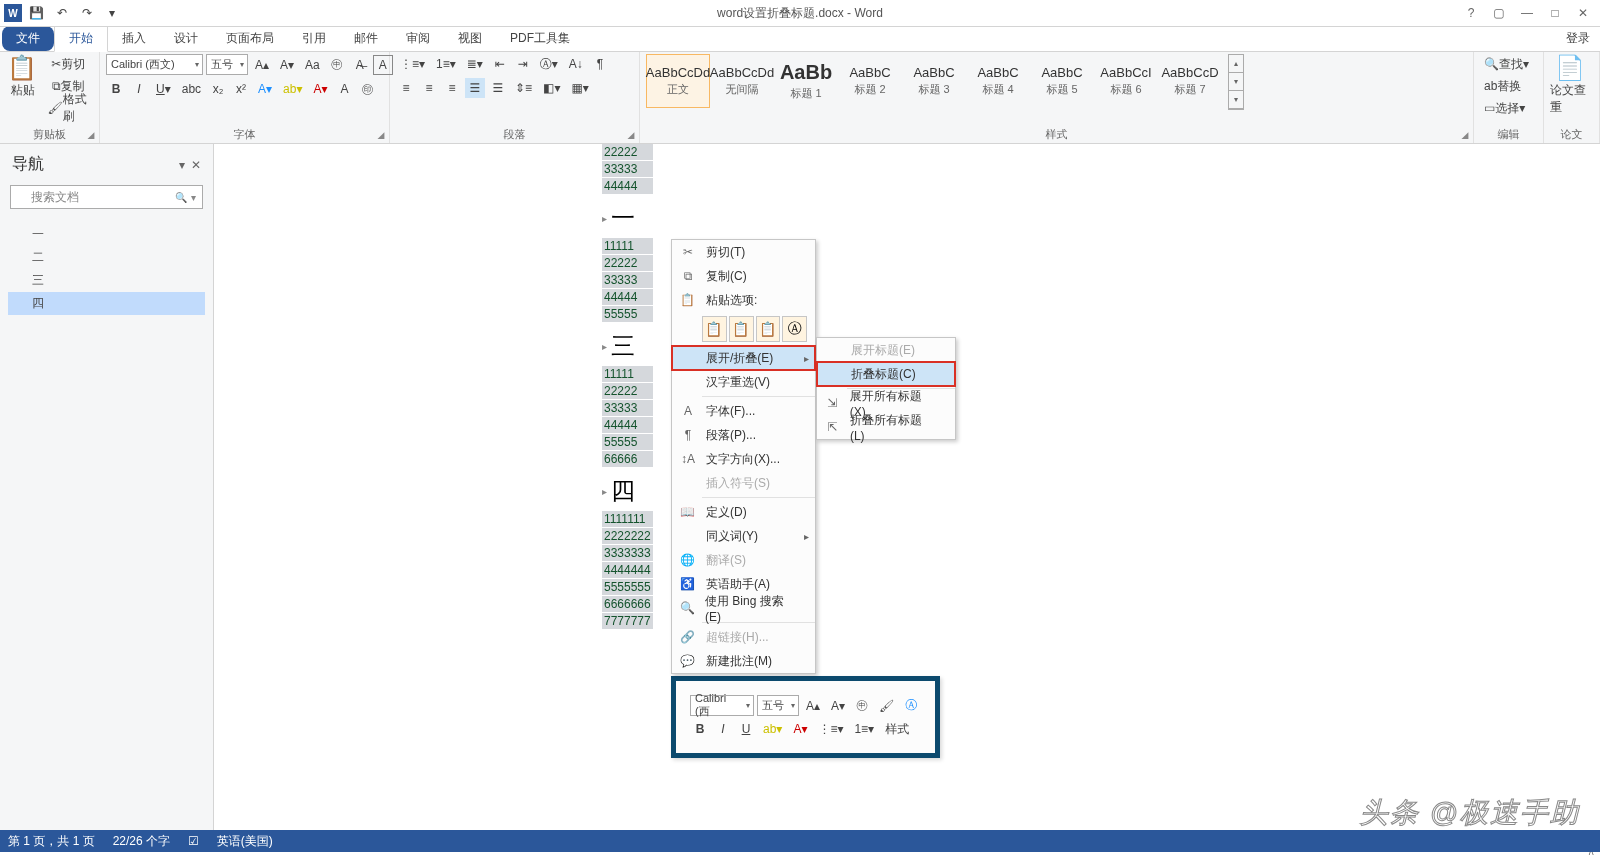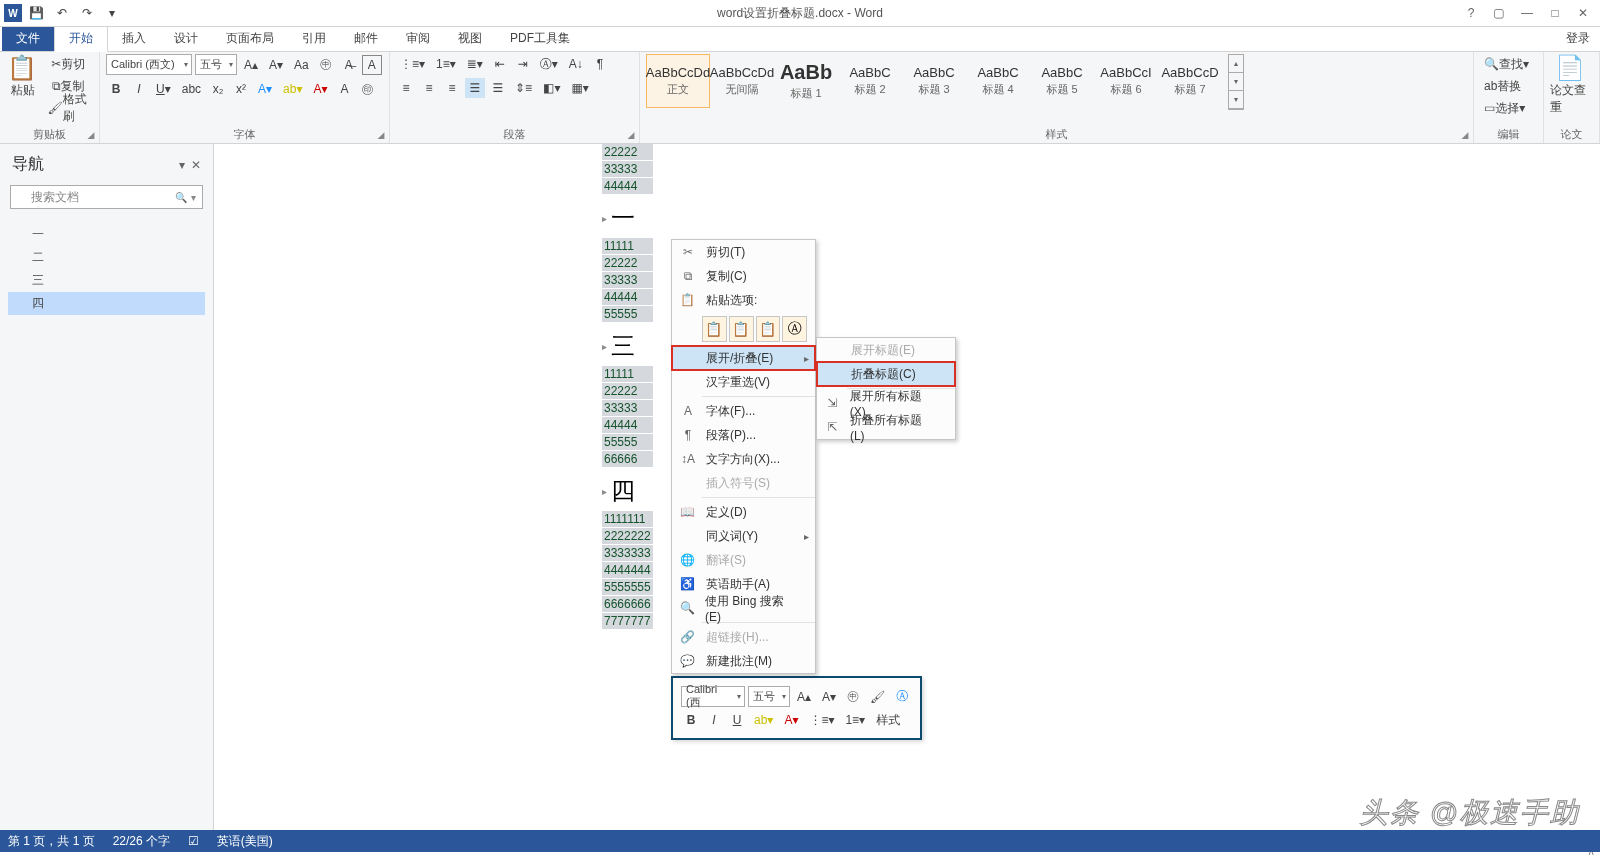--- a/index.html
+++ b/index.html
@@ -6,21 +6,21 @@
 body{background:#fff;overflow:hidden;width:1600px;height:860px;position:relative;}
 .titlebar{height:27px;background:#fff;border-bottom:1px solid #d4d4d4;display:flex;align-items:center;position:relative;}
 .titlebar-left{display:flex;align-items:center;gap:5px;padding-left:4px;}
 .ico-word{width:18px;height:18px;background:#2b579a;color:#fff;display:flex;align-items:center;justify-content:center;font-size:10px;font-weight:bold;}
 .qat-btn{width:20px;height:20px;display:flex;align-items:center;justify-content:center;color:#444;}
 .titlebar-center{position:absolute;left:50%;transform:translateX(-50%);color:#555;font-size:12px;}
 .titlebar-right{margin-left:auto;display:flex;align-items:center;gap:2px;padding-right:4px;}
 .win-btn{width:26px;height:20px;display:flex;align-items:center;justify-content:center;color:#666;}
 .tabbar{height:25px;background:#fff;display:flex;align-items:flex-end;padding-left:2px;border-bottom:1px solid #d4d4d4;}
 .tab{padding:4px 14px;color:#444;cursor:pointer;}
-.tab.file{background:#2b579a;color:#fff;}
+.tab.file{background:#2b579a;color:#fff;border-radius:8px;}
 .tab.active{background:#fff;color:#2b579a;border:1px solid #d4d4d4;border-bottom:1px solid #fff;margin-bottom:-1px;}
 .login{margin-left:auto;padding:4px 10px;color:#444;}
 .ribbon{height:92px;background:#f5f6f7;border-bottom:1px solid #d4d4d4;display:flex;}
 .rgroup{border-right:1px solid #e1e1e1;padding:2px 6px 0 6px;display:flex;flex-direction:column;position:relative;}
 .rgroup-body{flex:1;display:flex;align-items:flex-start;gap:4px;}
 .rgroup-label{text-align:center;font-size:11px;color:#666;padding:1px 0;}
 .rgroup-launcher{position:absolute;right:2px;bottom:2px;width:12px;height:12px;font-size:9px;color:#888;display:flex;align-items:center;justify-content:center;}
 .big-btn{display:flex;flex-direction:column;align-items:center;justify-content:center;width:40px;color:#444;}
 .big-btn .ic{font-size:24px;}
 .col{display:flex;flex-direction:column;gap:2px;}
@@ -57,21 +57,21 @@
 .ctx-menu{position:absolute;background:#fcfcfc;border:1px solid #c6c6c6;box-shadow:2px 2px 4px rgba(0,0,0,0.2);z-index:100;}
 .ctx-item{height:24px;display:flex;align-items:center;padding:0 24px 0 8px;gap:10px;color:#333;position:relative;}
 .ctx-item .ic{width:16px;text-align:center;color:#666;font-size:12px;}
 .ctx-item.disabled{color:#aaa;}
 .ctx-item.hover{background:#cde4f7;}
 .ctx-item .arrow{position:absolute;right:6px;font-size:10px;color:#666;}
 .ctx-sep{height:1px;background:#e1e1e1;margin:2px 0 2px 30px;}
 .ctx-item.boxed{outline:2px solid #d93025;outline-offset:-1px;}
 .paste-opts{display:flex;gap:2px;padding:4px 8px 4px 30px;}
 .paste-opts span{width:26px;height:26px;border:1px solid #c6c6c6;background:#fff4e0;display:flex;align-items:center;justify-content:center;font-size:14px;}
-.mini-toolbar{position:absolute;background:#fcfcfc;border:2px solid #0c4a6e;box-shadow:2px 2px 4px rgba(0,0,0,0.15);padding:8px;z-index:90;}
+.mini-toolbar{position:absolute;background:#fcfcfc;border:5px solid #0c4a6e;box-shadow:2px 2px 4px rgba(0,0,0,0.15);padding:14px;z-index:90;}
 .mini-row{display:flex;align-items:center;gap:3px;}
 .statusbar{position:absolute;left:0;right:0;bottom:8px;height:22px;background:#2b579a;color:#fff;display:flex;align-items:center;padding:0 8px;font-size:11px;}
 .statusbar .seg{margin-right:18px;}
 .statusbar .right{margin-left:auto;display:flex;align-items:center;gap:10px;}
 .view-btn{width:20px;height:16px;display:flex;align-items:center;justify-content:center;color:#fff;}
 .zoom-slider{width:90px;height:3px;background:#fff;position:relative;}
 .zoom-slider::before{content:"";position:absolute;left:45%;top:-3px;width:5px;height:9px;background:#fff;}
 .collapse-chev{position:absolute;right:6px;bottom:2px;color:#666;font-size:10px;}
 .watermark{position:absolute;right:20px;bottom:28px;font-size:28px;color:#fff;-webkit-text-stroke:1px #888;font-style:italic;letter-spacing:2px;z-index:5;}
 </style>
@@ -122,21 +122,21 @@
         <div class="sm-btn">⧉ <span>复制</span></div>
         <div class="sm-btn">🖌 <span>格式刷</span></div>
       </div>
     </div>
     <div class="rgroup-label">剪贴板</div>
     <div class="rgroup-launcher">◢</div>
   </div>
   <div class="rgroup" style="width:290px;">
     <div class="rgroup-body col" style="gap:4px;">
       <div class="row">
-        <div class="combo" style="width:86px;">Calibri (西文)</div>
+        <div class="combo" style="width:97px;">Calibri (西文)</div>
         <div class="combo" style="width:42px;">五号</div>
         <div class="sm-btn">A▴</div>
         <div class="sm-btn">A▾</div>
         <div class="sm-btn">Aa</div>
         <div class="sm-btn">㊥</div>
         <div class="sm-btn">A̶</div>
         <div class="sm-btn" style="border:1px solid #888;">A</div>
       </div>
       <div class="row">
         <div class="sm-btn">

